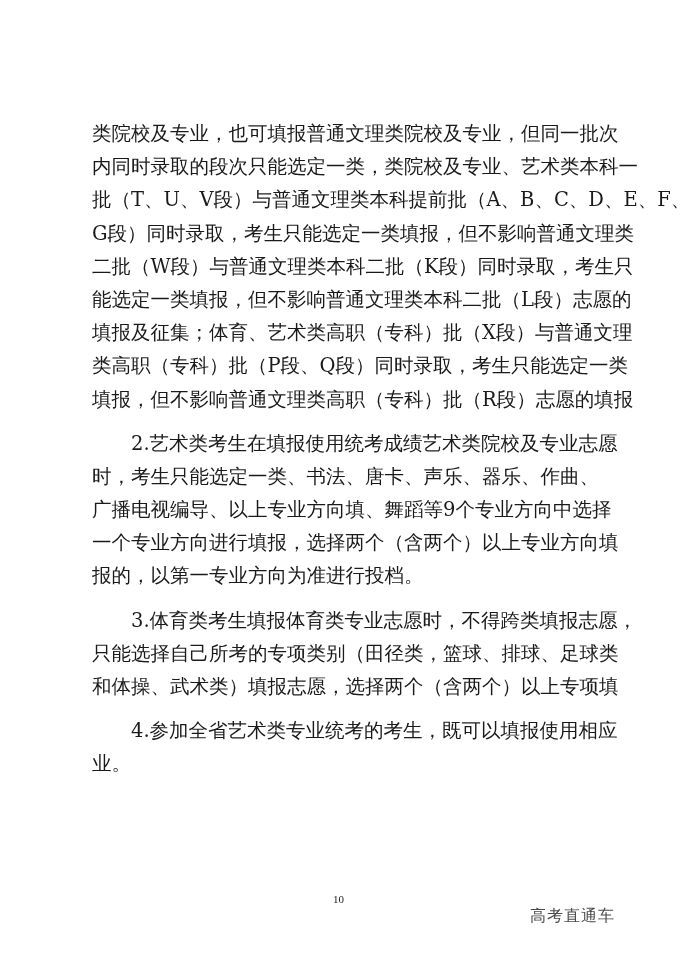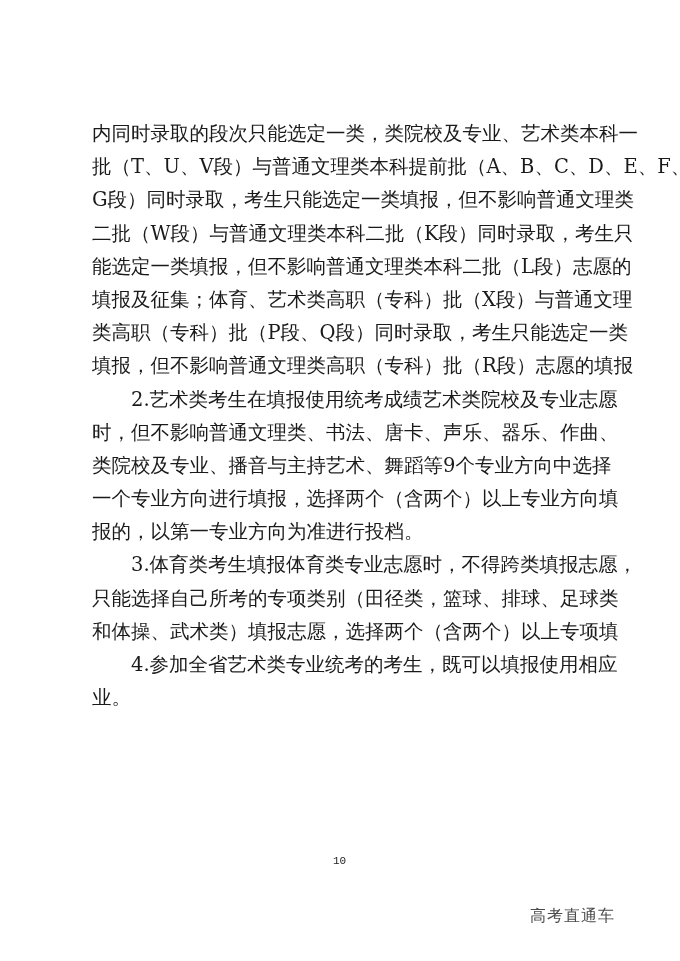--- a/index.html
+++ b/index.html
@@ -9,49 +9,50 @@
   }
   .page-body {
     position: absolute; left: 92px; top: 117px; width: 498px;
   }
   .line {
     height: 33.2px; line-height: 33.2px; font-size: 19.5px;
     white-space: nowrap; text-align: justify; text-align-last: justify;
     letter-spacing: 0px;
   }
   .line.last { text-align-last: left; }
-  .line.indent { padding-left: 39px; }
+  .line.indent { padding-left: 39px; margin-top: 11px; }
   .page-number {
-    position: absolute; left: 333px; top: 855px; font-size: 11px;
-    font-family: Liberation Mono, monospace; color: #222;
+    position: absolute; left: 333px; top: 893px; font-size: 11px;
+    font-family: Liberation Serif, serif; color: #222;
   }
   .watermark {
     position: absolute; left: 530px; top: 906px; font-size: 16px;
     font-family: "DejaVu Sans", sans-serif; color: #4a4a4a; letter-spacing: 1px;
     font-weight: 300;
   }
 </style>
 </head>
 <body>
 
 <div class="page-body">
   <div>
+    <div class="line">类院校及专业，也可填报普通文理类院校及专业，但同一批次</div>
     <div class="line">内同时录取的段次只能选定一类，类院校及专业、艺术类本科一</div>
     <div class="line">批（T、U、V段）与普通文理类本科提前批（A、B、C、D、E、F、</div>
     <div class="line">G段）同时录取，考生只能选定一类填报，但不影响普通文理类</div>
     <div class="line">二批（W段）与普通文理类本科二批（K段）同时录取，考生只</div>
     <div class="line">能选定一类填报，但不影响普通文理类本科二批（L段）志愿的</div>
     <div class="line">填报及征集；体育、艺术类高职（专科）批（X段）与普通文理</div>
     <div class="line">类高职（专科）批（P段、Q段）同时录取，考生只能选定一类</div>
     <div class="line">填报，但不影响普通文理类高职（专科）批（R段）志愿的填报</div>
   </div>
   <div>
     <div class="line indent">2.艺术类考生在填报使用统考成绩艺术类院校及专业志愿</div>
-    <div class="line">时，但不影响普通文理类、书法、唐卡、声乐、器乐、作曲、</div>
-    <div class="line">类院校及专业、播音与主持艺术、舞蹈等9个专业方向中选择</div>
+    <div class="line">时，考生只能选定一类、书法、唐卡、声乐、器乐、作曲、</div>
+    <div class="line">广播电视编导、以上专业方向填、舞蹈等9个专业方向中选择</div>
     <div class="line">一个专业方向进行填报，选择两个（含两个）以上专业方向填</div>
     <div class="line last">报的，以第一专业方向为准进行投档。</div>
   </div>
   <div>
     <div class="line indent">3.体育类考生填报体育类专业志愿时，不得跨类填报志愿，</div>
     <div class="line">只能选择自己所考的专项类别（田径类，篮球、排球、足球类</div>
     <div class="line">和体操、武术类）填报志愿，选择两个（含两个）以上专项填</div>
   </div>
   <div>
     <div class="line indent">4.参加全省艺术类专业统考的考生，既可以填报使用相应</div>

